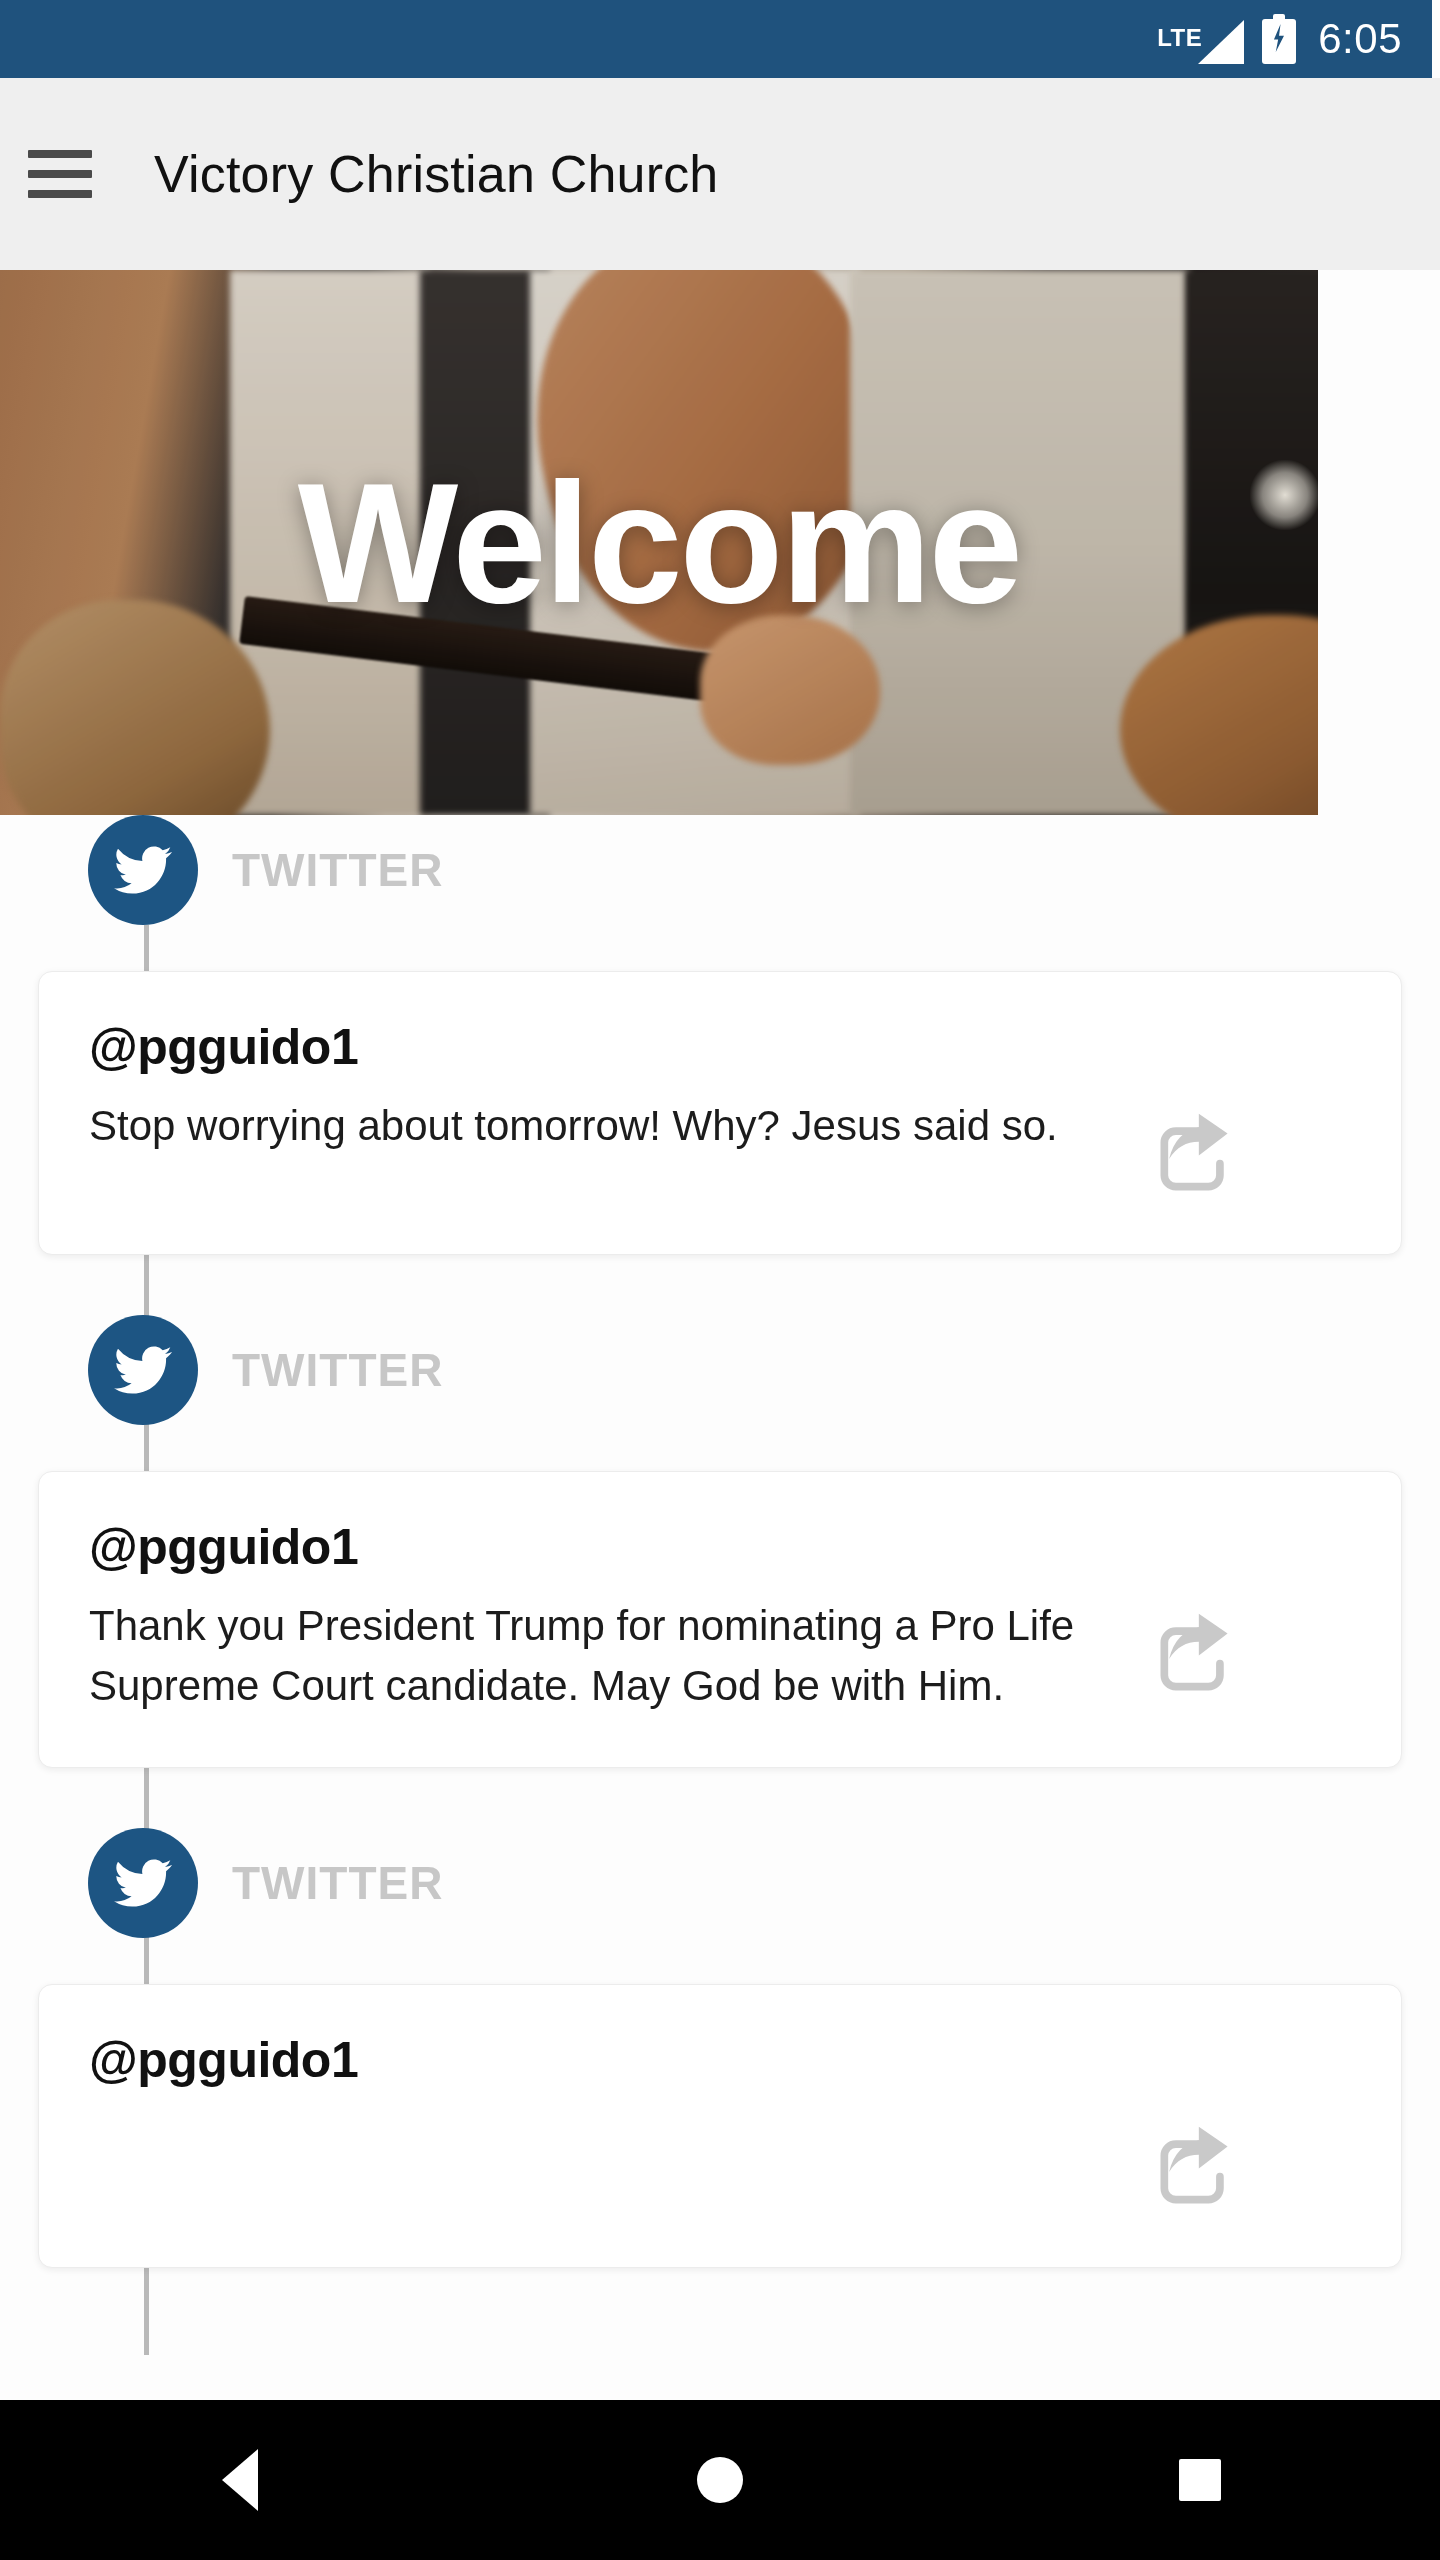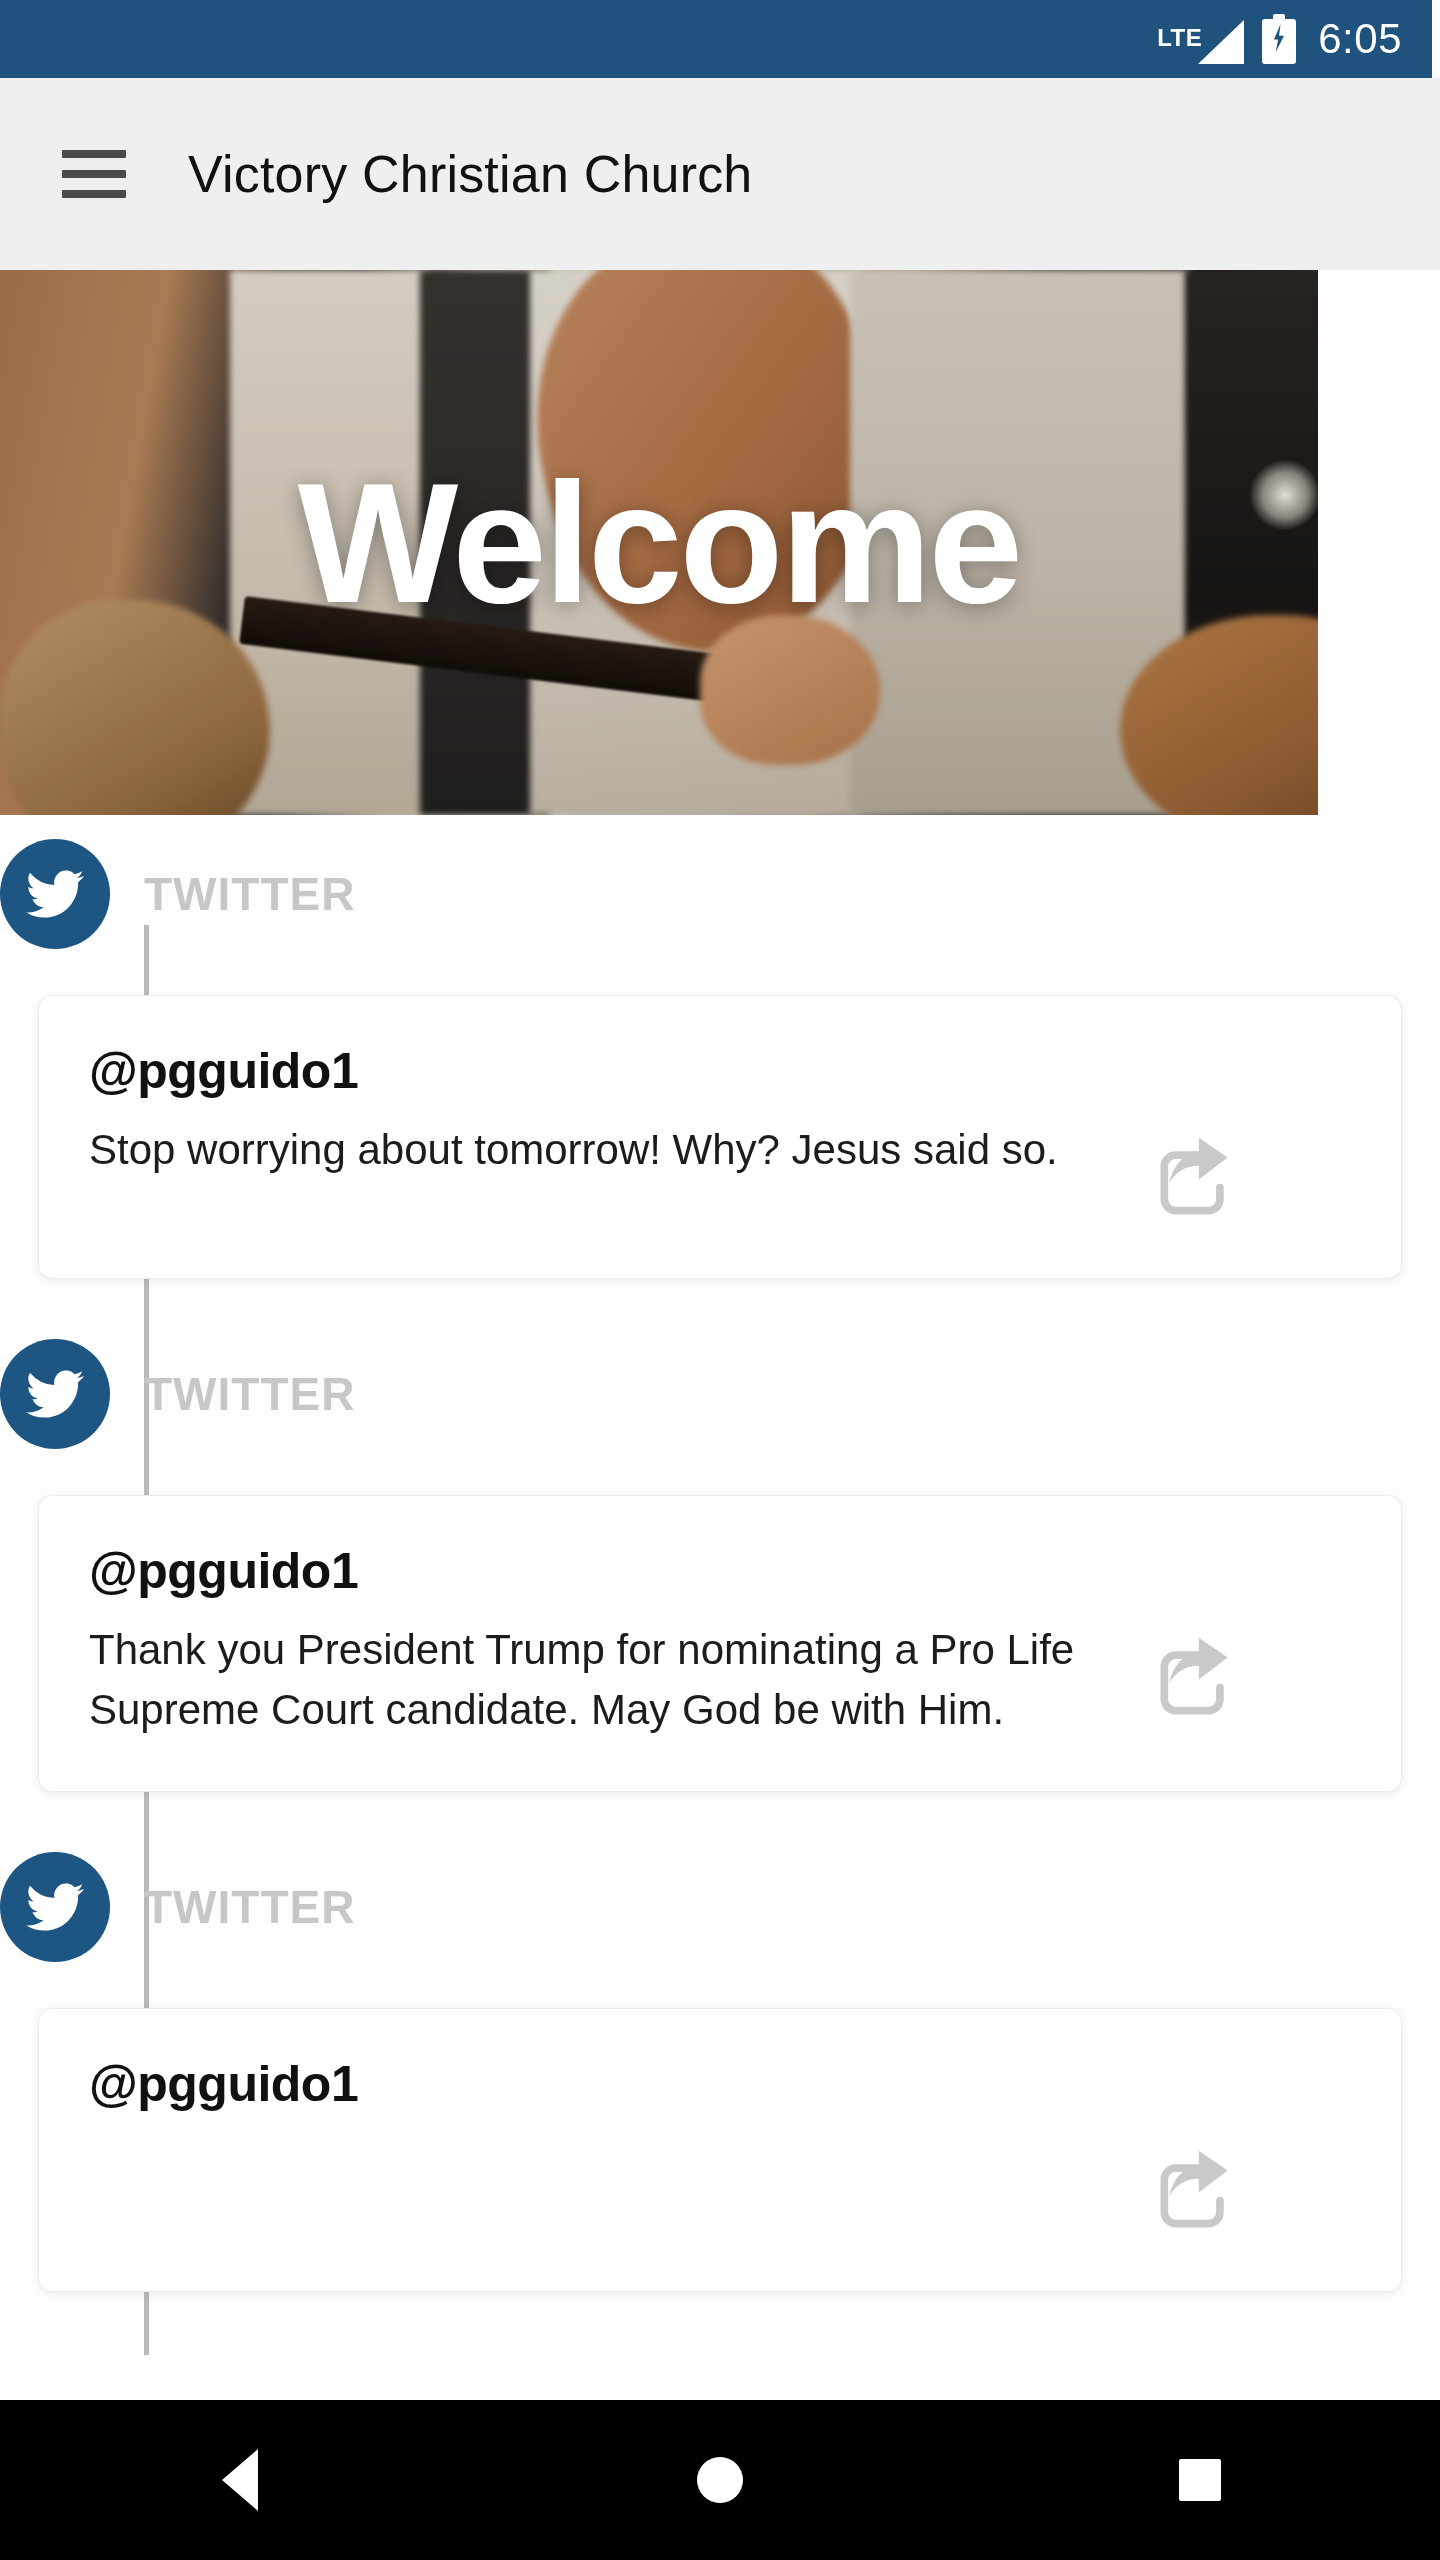--- a/index.html
+++ b/index.html
@@ -38,21 +38,21 @@
     position:absolute; left:9px; top:10px; width:15px; height:28px;
     background:#1f527d;
     clip-path:polygon(62% 0, 18% 55%, 46% 55%, 30% 100%, 85% 42%, 52% 42%);
   }
   .clock{ color:#fff; font-size:42px; font-weight:400; letter-spacing:.5px;
           line-height:1; margin-left:4px; }
 
   
   .appbar{
     position:absolute; top:78px; left:0; width:1440px; height:192px;
-    background:#efefef; display:flex; align-items:center; padding-left:62px;
+    background:#efefef; display:flex; align-items:center; padding-left:28px;
   }
   .hamburger{ width:64px; height:48px; display:flex; flex-direction:column;
               justify-content:space-between; cursor:pointer; }
   .hamburger span{ display:block; width:64px; height:8px; background:#4a4a4a; border-radius:1px; }
   .appbar-title{ margin-left:62px; font-size:52px; color:#111; font-weight:400;
                  letter-spacing:.2px; white-space:nowrap; }
 
   
   .hero{
     position:absolute; top:270px; left:0; width:1318px; height:545px;
@@ -139,21 +139,21 @@
 
   
   .feed{ position:absolute; top:815px; left:0; width:1440px; height:1585px;
          background:#fdfdfd; overflow:hidden; }
   .timeline-line{
     position:absolute; left:144px; width:5px; background:#b9b9b9;
   }
   .post{ position:relative; }
   .post-head{
     position:relative; display:flex; align-items:center; height:110px;
-    margin-top:24px;
+    padding-left:88px;
   }
   .avatar{
     width:110px; height:110px; border-radius:50%;
     background:#1d5583; display:flex; align-items:center; justify-content:center;
     flex:0 0 auto; position:relative; z-index:2;
   }
   .avatar svg{ width:58px; height:58px; display:block; }
   .source-label{
     margin-left:34px; font-size:46px; font-weight:bold; color:#c7c7c7;
     letter-spacing:1px;

